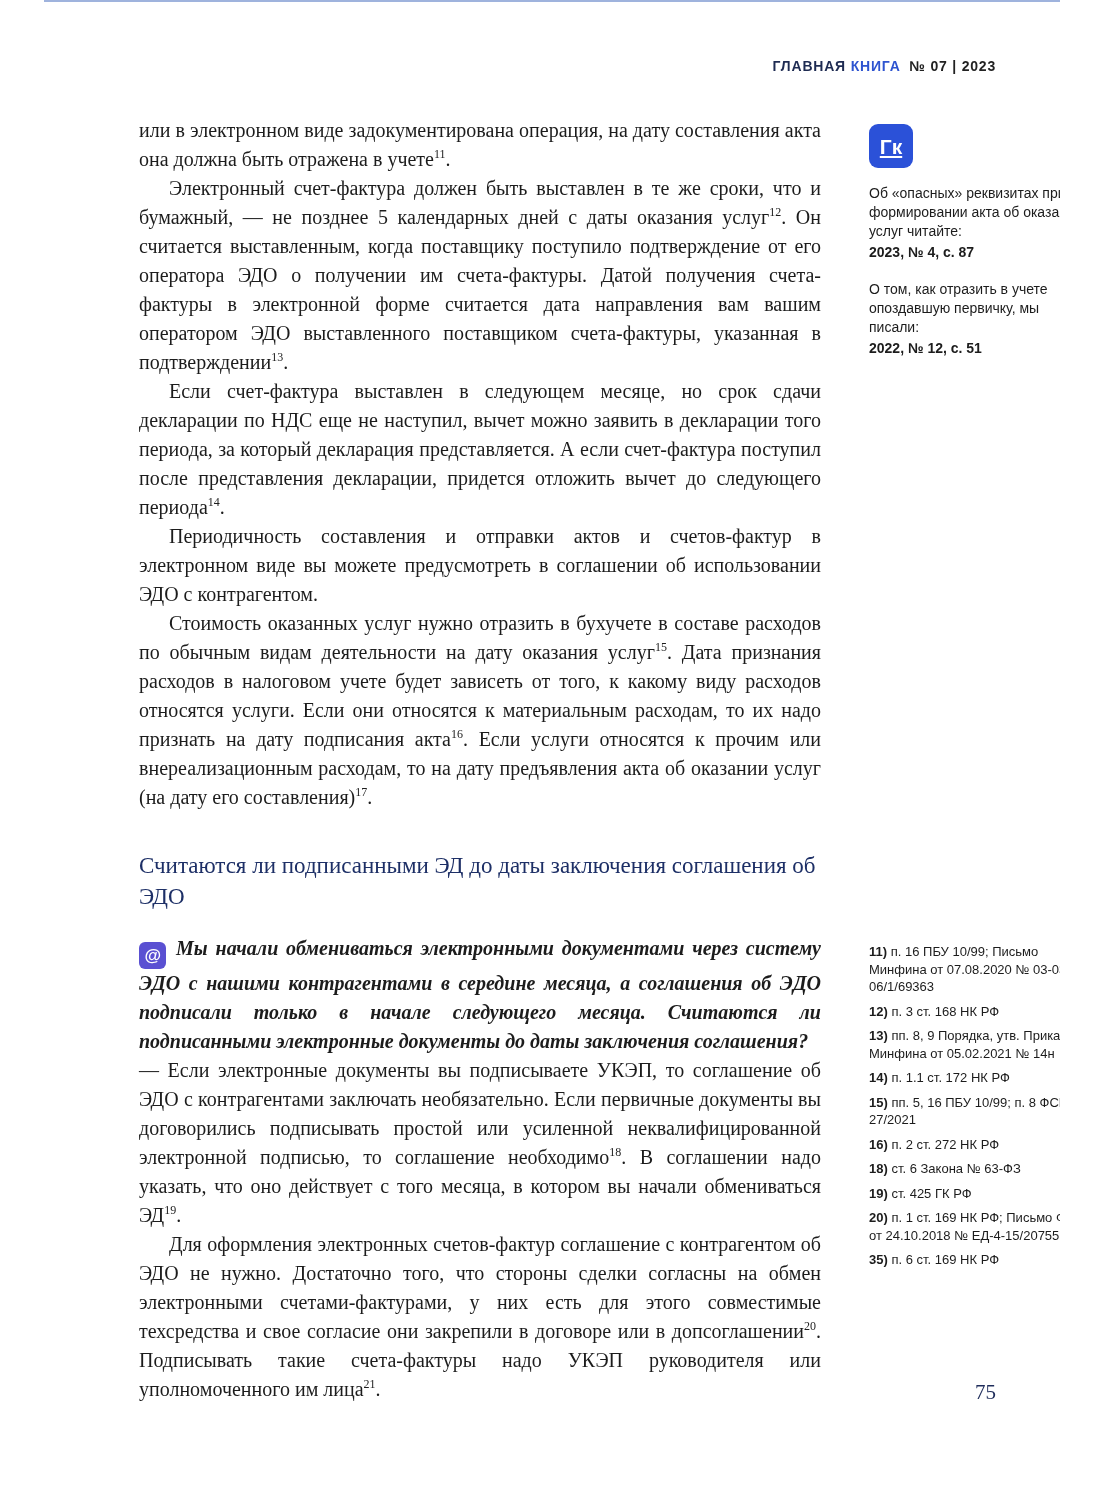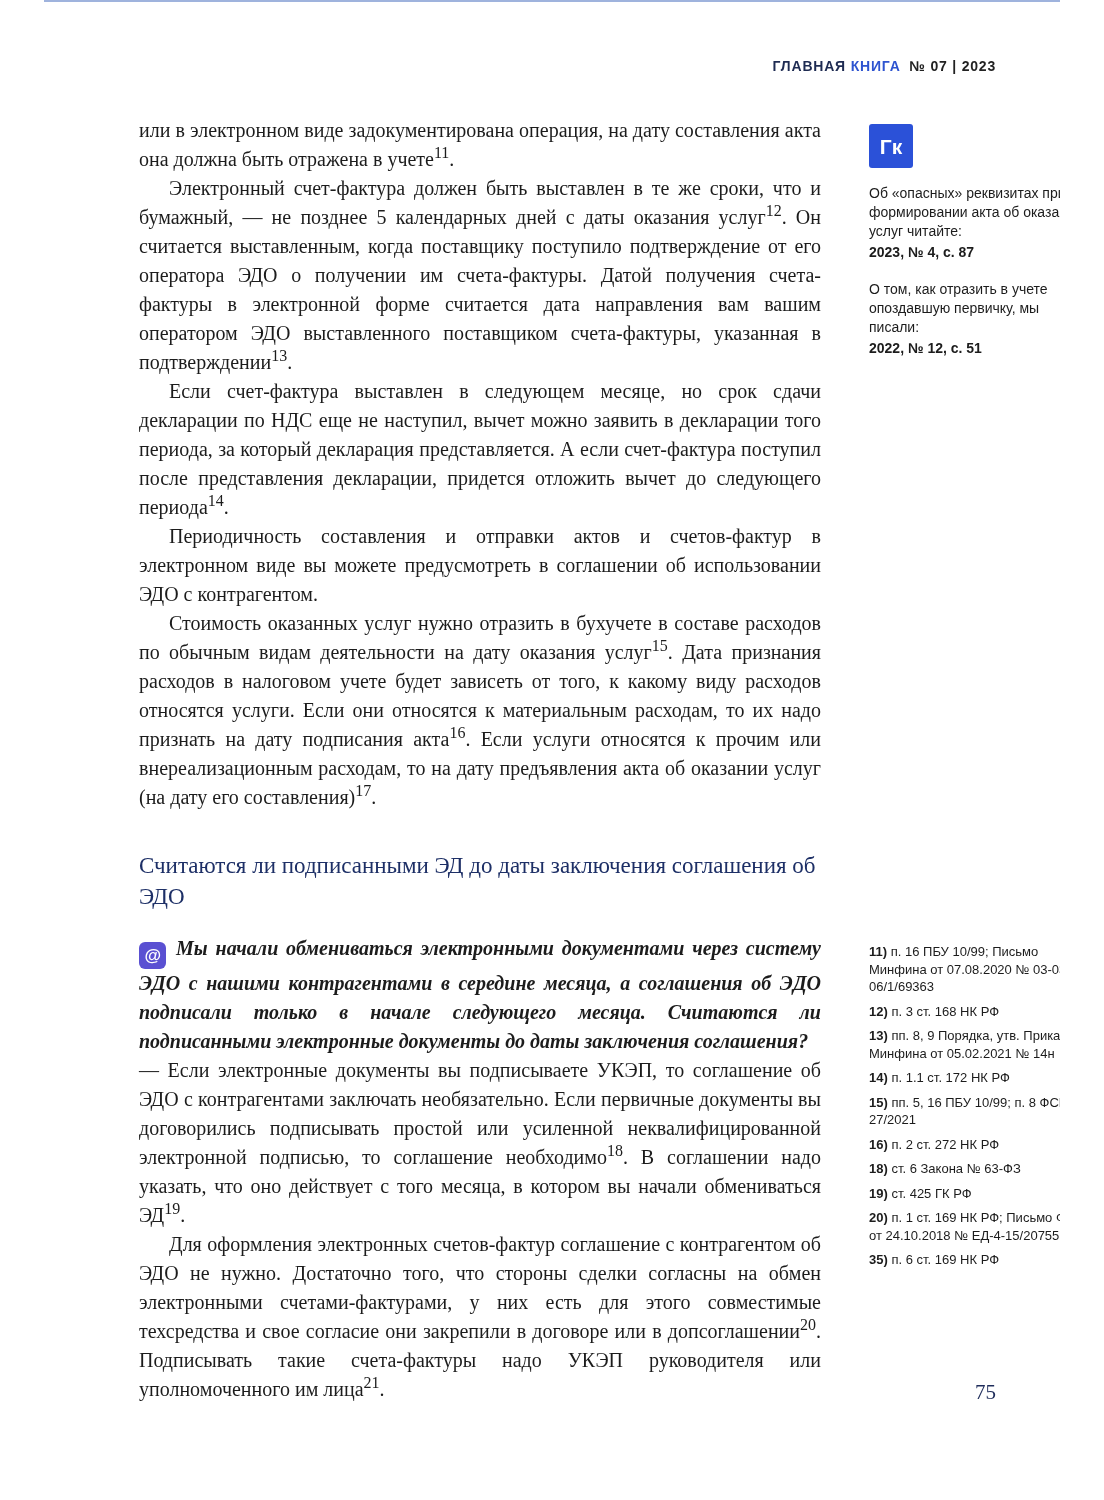--- a/index.html
+++ b/index.html
@@ -27,21 +27,21 @@
   .masthead .issue   { color:#222222; font-weight:bold; margin-left:4px; }
 
   
   .article {
     position:absolute; left:95px; top:116px; width:682px;
     font-size:20px; line-height:29px; color:#1c1c1c;
     text-align:justify; hyphens:auto;
   }
   .para { text-align:justify; }
   .para.indent { text-indent:30px; }
-  sup { font-size:16px; line-height:0; vertical-align:super; }
+  sup { font-size:12px; line-height:0; vertical-align:super; }
 
   .section-heading {
     font-size:23px; line-height:31px; font-weight:normal;
     color:#1d2f66; margin-top:38px; margin-bottom:22px;
     text-align:left; text-indent:0;
   }
 
   .question { font-weight:bold; text-align:justify;font-style:italic; }
   .at-icon {
     display:inline-block; width:27px; height:27px;
@@ -51,25 +51,26 @@
     vertical-align:-6px;
   }
 
   
   .sidebar {
     position:absolute; left:825px; top:124px; width:216px;
     font-family:"Liberation Sans", sans-serif;
     font-size:14px; line-height:19px; color:#1c1c1c;
   }
   .gk-logo {
-    width:44px; height:44px; background:#2b51d8; border-radius:3px;
+    width:44px; height:44px; background:#2b51d8; border-radius:9px;
     color:#ffffff; font-family:"Liberation Sans", sans-serif;
     font-weight:bold; font-size:21px;
     display:flex; align-items:center; justify-content:center;
     margin-bottom:16px;
+    text-decoration:underline;
   }
   .side-note { margin-bottom:18px; }
   .side-note .ref { display:block; font-weight:bold; margin-top:2px; }
 
   .footnotes {
     position:absolute; left:825px; top:943px; width:216px;
     font-family:"Liberation Sans", sans-serif;
     font-size:13px; line-height:17.5px; color:#1c1c1c;
   }
   .footnote { margin-bottom:7px; }

